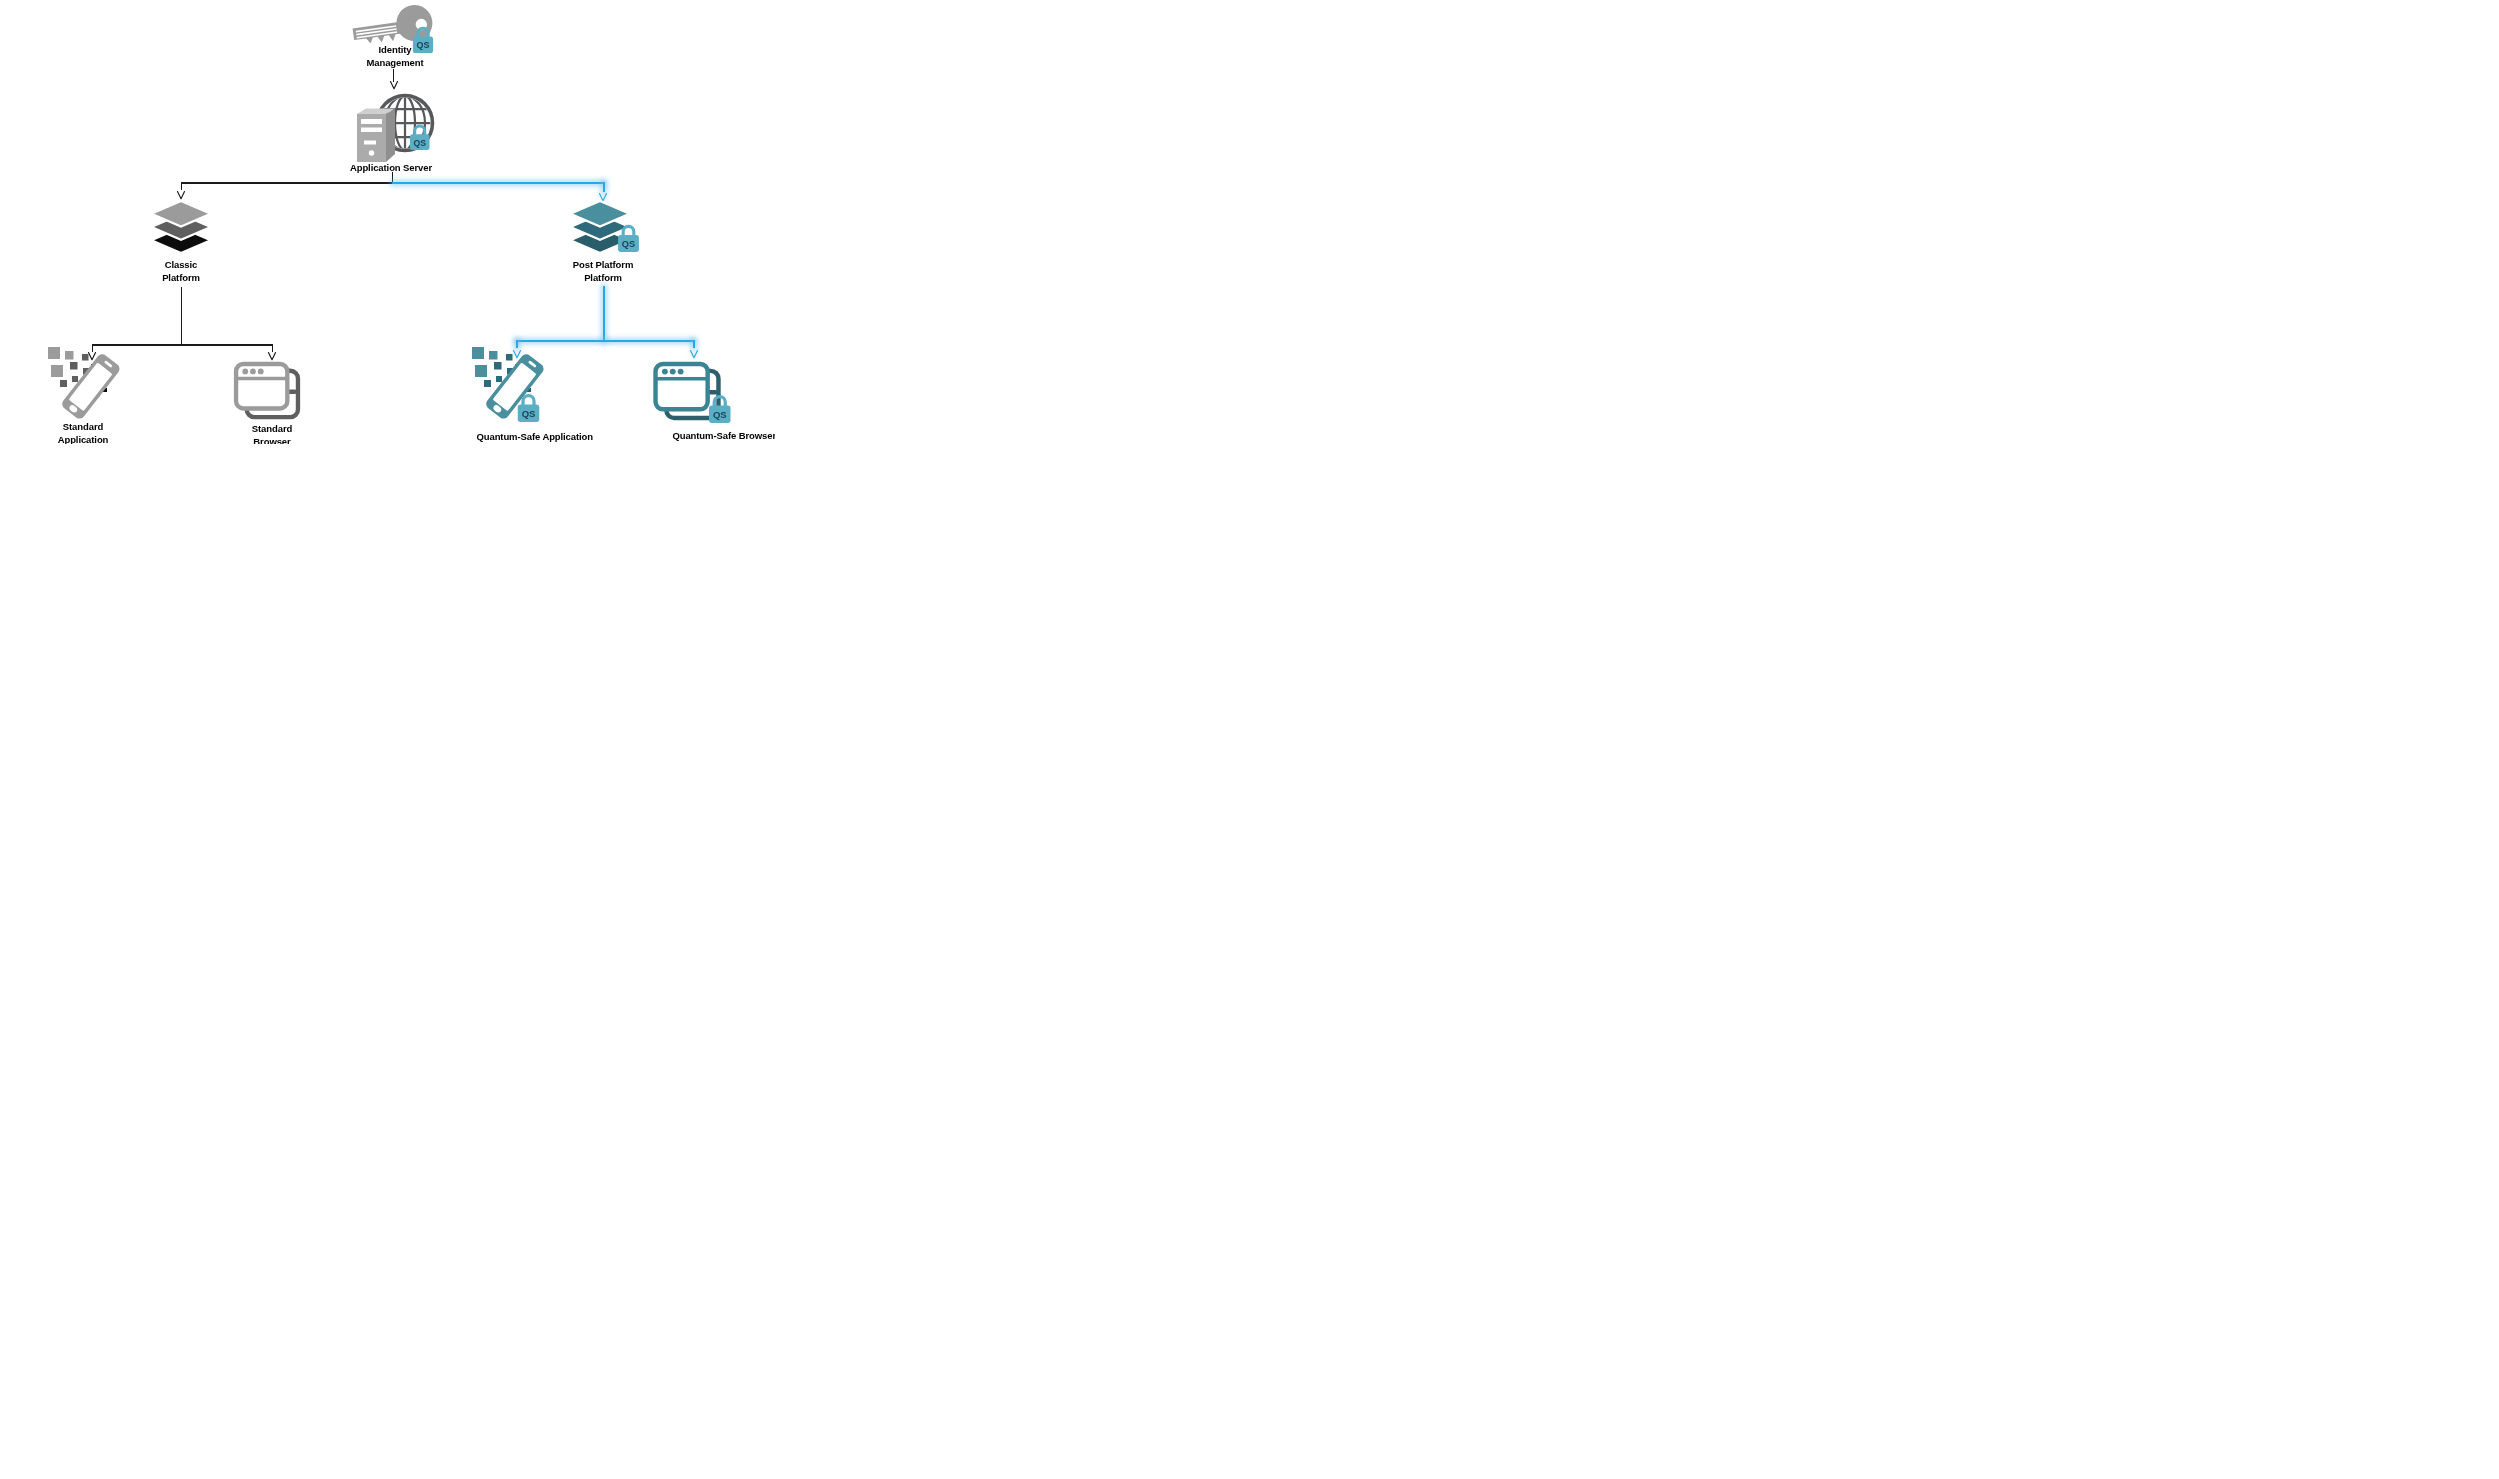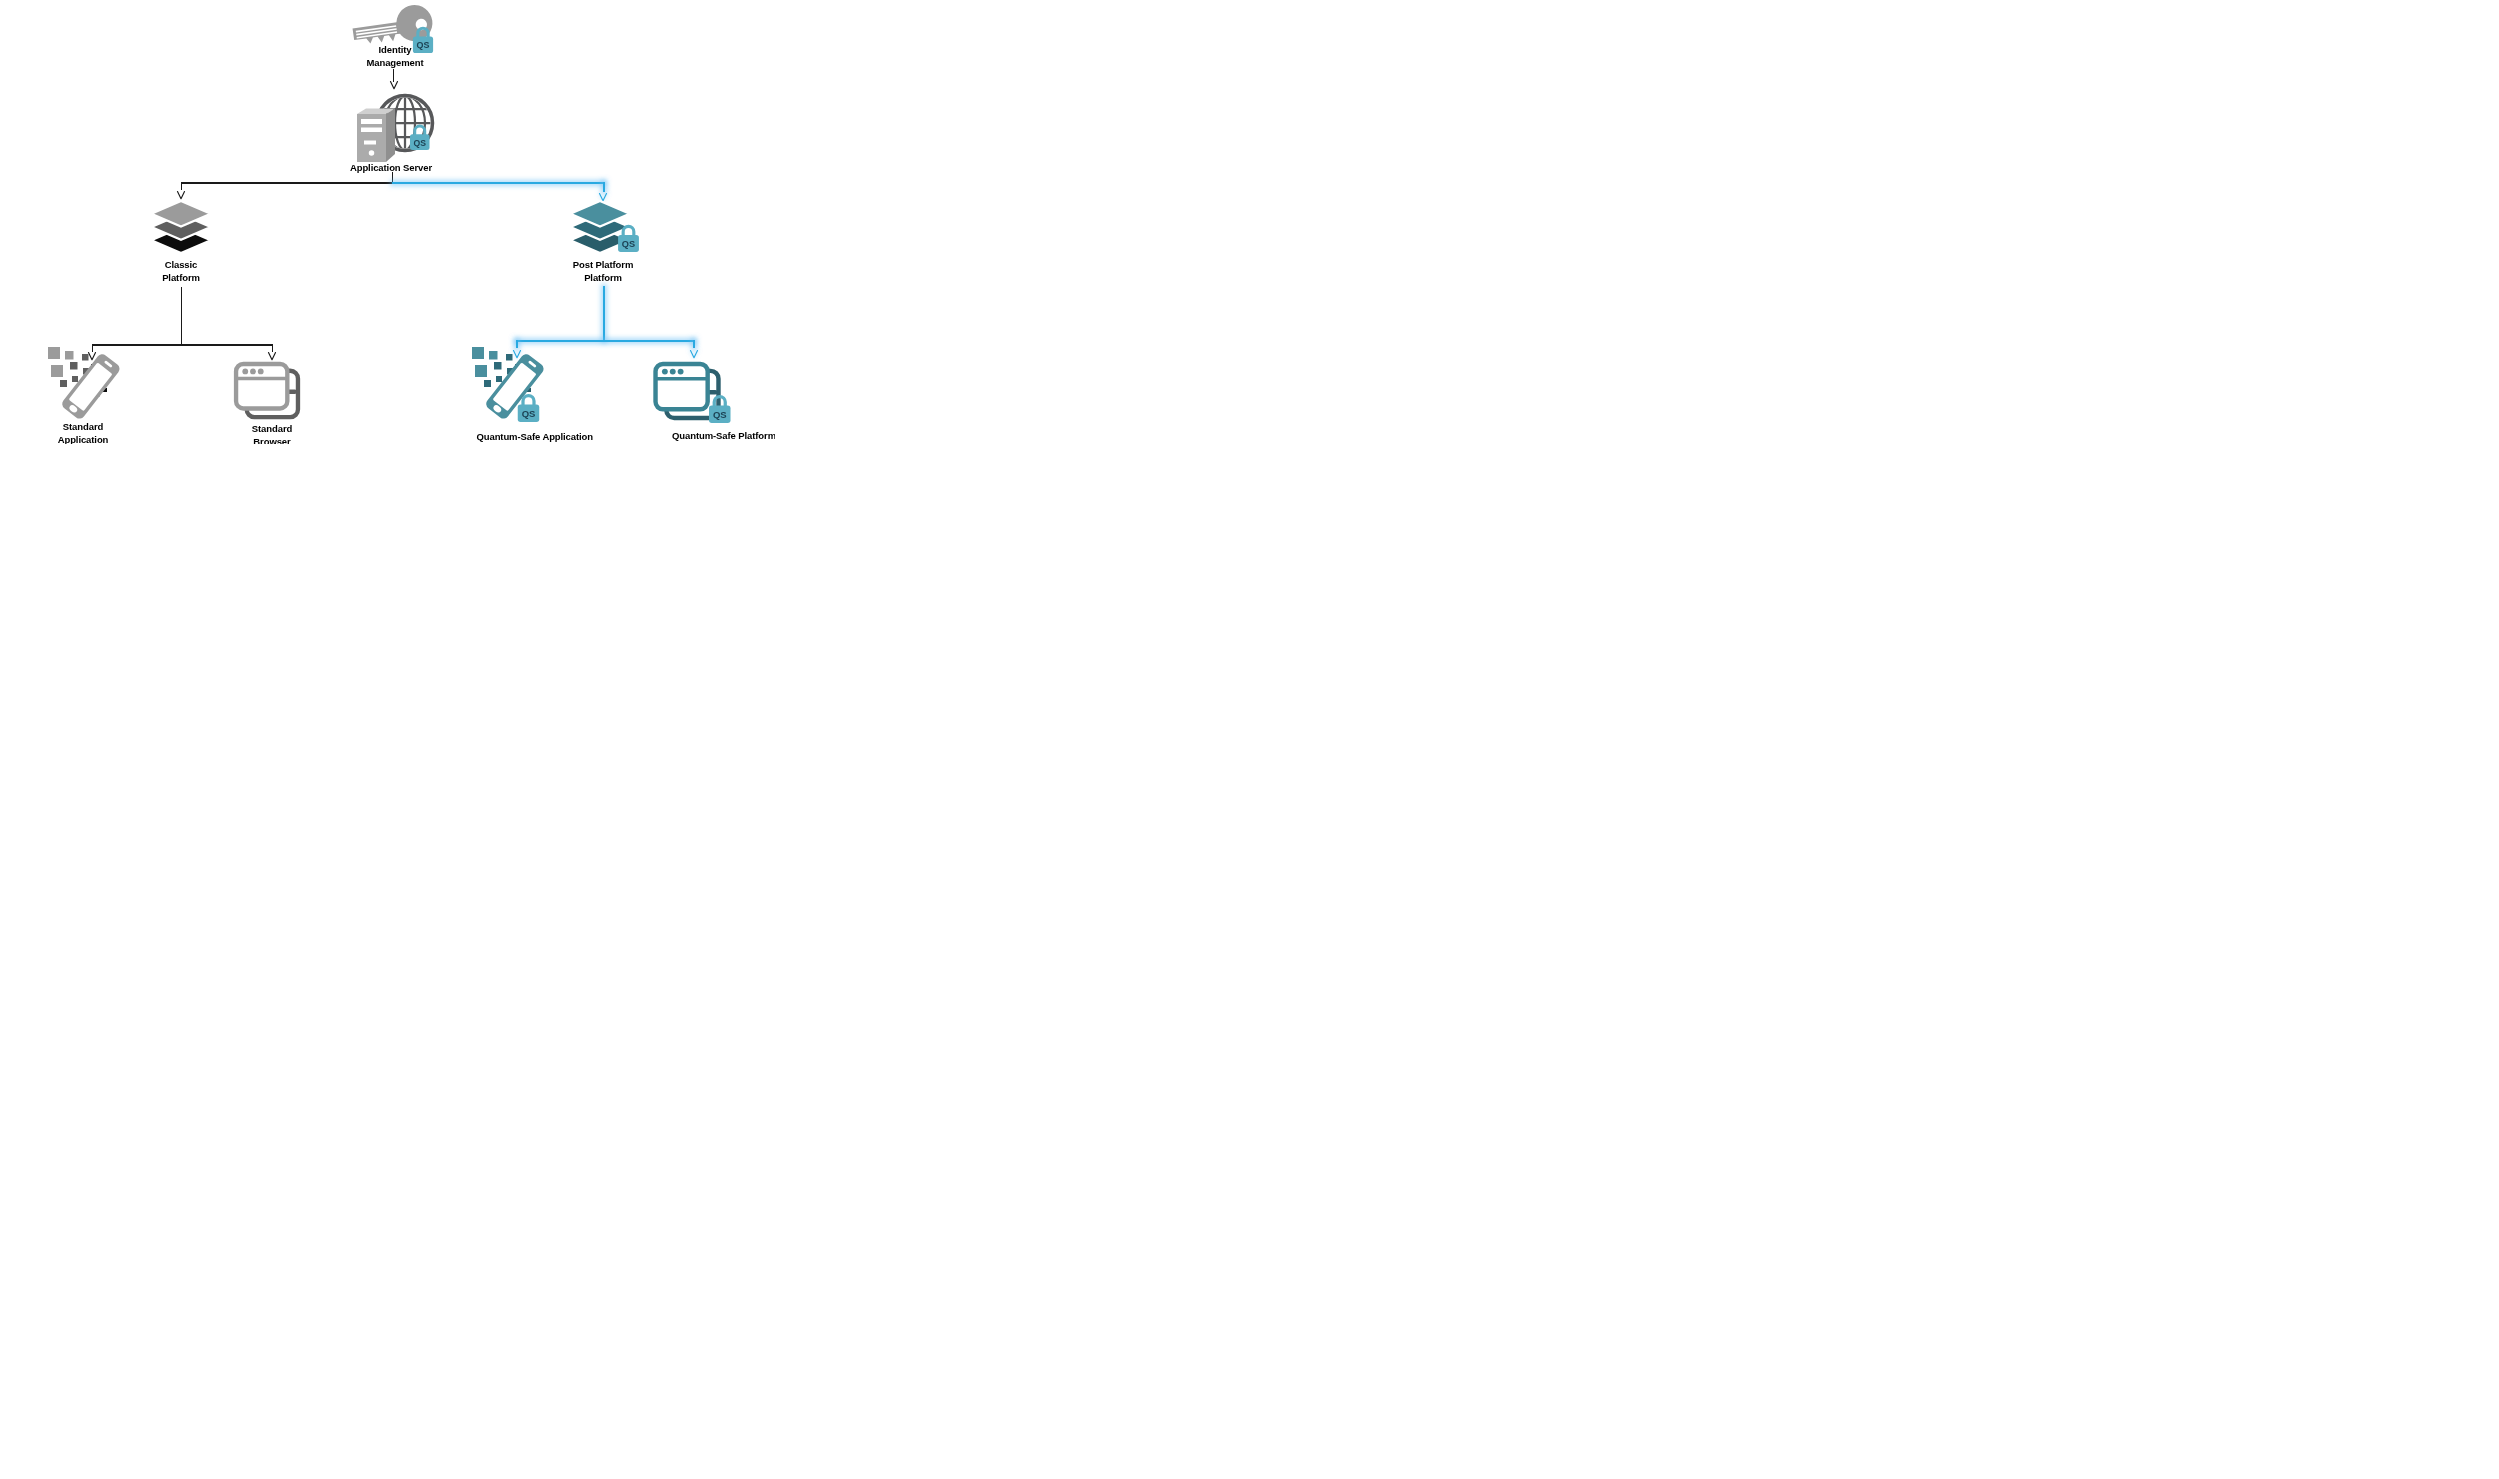--- a/index.html
+++ b/index.html
@@ -253,16 +253,16 @@
     <line class="sf sepline" x1="3" y1="32" x2="107" y2="32"></line>
     <circle class="df" cx="21" cy="17.5" r="6"></circle>
       <circle class="df" cx="37" cy="17.5" r="6"></circle>
       <circle class="df" cx="53" cy="17.5" r="6"></circle>
   </svg>
   <svg class="icon" style="left:708px;top:391px;" width="23.5" height="33" viewBox="0 0 46 66">
     <path class="s-lock" d="M12,32 V22 A11,11 0 0 1 34,22 V32" fill="none" stroke-width="6.5"></path>
     <rect class="f-lock" x="1.5" y="29" width="43" height="35" rx="5.5"></rect>
     <text class="lock-txt" x="23" y="54" text-anchor="middle">QS</text>
   </svg>
-  <div class="lbl wide" style="left:636px;top:429px;">Quantum-Safe Platform</div>
+  <div class="lbl wide" style="left:636px;top:429px;">Quantum-Safe Browser</div>
 
 </div>
 
 
 </body></html>

